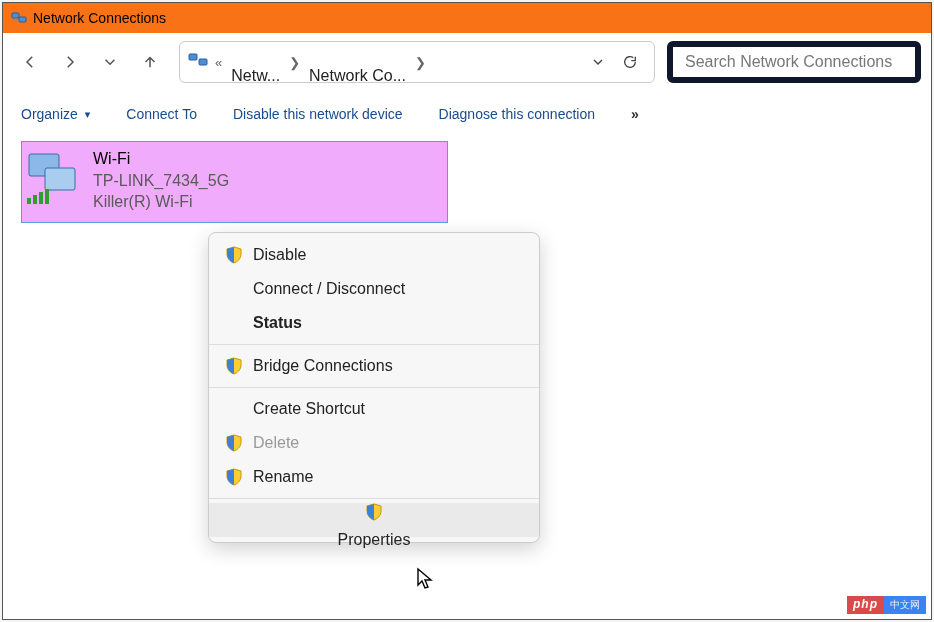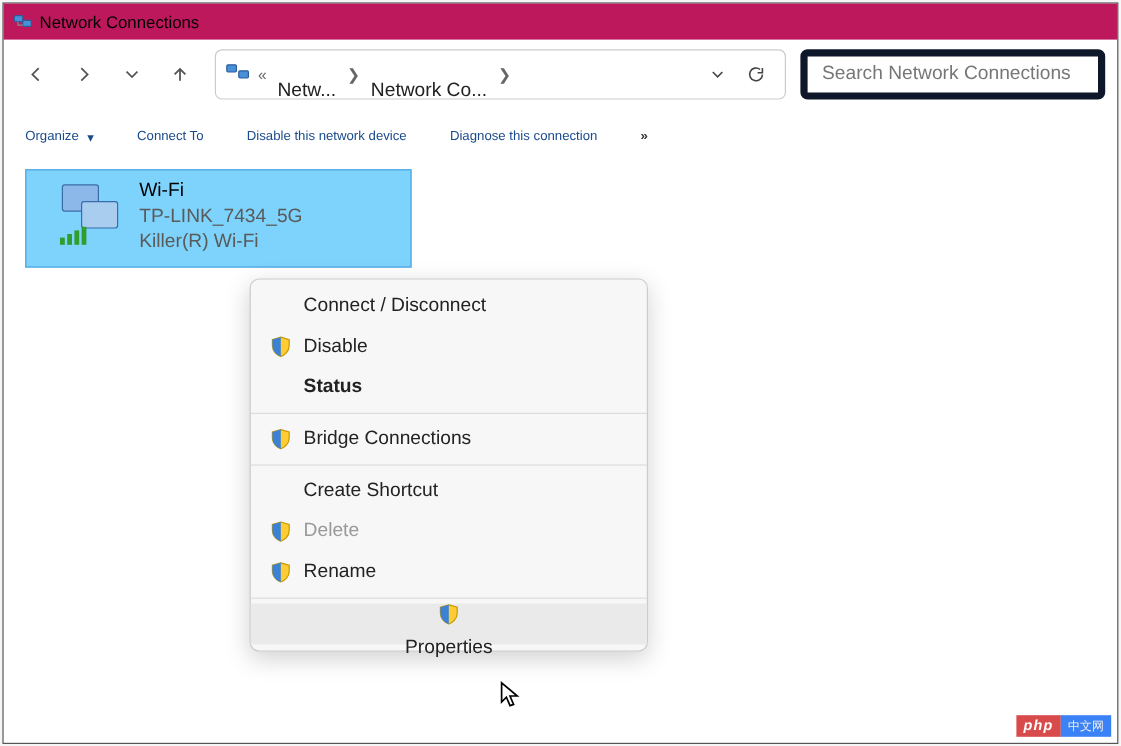--- a/index.html
+++ b/index.html
@@ -1,47 +1,47 @@
 <!DOCTYPE html>
 <html><head>
 <meta charset="utf-8">
 <style>
   * { box-sizing: border-box; margin: 0; padding: 0; font-family: "Segoe UI", sans-serif; }
   body { background: #f5f5f5; width: 934px; height: 622px; overflow: hidden; position: relative; }
   .window { width: 930px; height: 618px; margin: 2px; background: #fff; border: 1px solid #555; position: relative; }
 
   
-  .titlebar { display: flex; align-items: center; height: 30px; padding: 0 8px; gap: 6px; background: #be185d; }
+  .titlebar { display: flex; align-items: center; height: 30px; padding: 0 8px; gap: 6px; background: #f97316; }
   .titlebar-icon svg { width: 16px; height: 16px; display:block; }
   .titlebar-text { font-size: 14px; color: #000; }
 
   
   .nav-row { display: flex; align-items: center; height: 58px; padding: 0 10px; gap: 6px; }
   .nav-btn { width: 34px; height: 34px; display: flex; align-items: center; justify-content: center; color: #444; border-radius: 4px; }
   .nav-btn svg { width: 18px; height: 18px; stroke: #555; fill:none; stroke-width:2; }
   .address-bar { flex: 1; display: flex; align-items: center; height: 42px; border: 1px solid #ccc; border-radius: 6px; margin: 0 6px; padding: 0 8px; min-width: 300px; }
   .address-bar .crumb { font-size: 16px; color: #222; white-space: nowrap; padding: 0 4px; margin-top: 28px; }
   .address-bar .sep { color: #666; padding: 0 5px; font-size: 13px; }
   .ab-icon svg{ width:22px; height:16px;}
   .ab-spacer { flex: 1; }
   .ab-btn { width: 32px; height: 32px; display: flex; align-items: center; justify-content: center; color:#444;}
   .ab-btn svg{width:16px;height:16px;stroke:#444;fill:none;stroke-width:2;}
   .search-box { width: 254px; height: 42px; border: 6px solid #0f172a; border-radius: 6px; display: flex; align-items: center; padding: 0 12px; }
   .search-box input { border: none; outline: none; width: 100%; font-size: 16px; color:#333; }
   .search-box input::placeholder{ color:#777; }
 
   
-  .toolbar { display: flex; align-items: center; height: 46px; padding: 0 18px; gap: 36px; font-size: 11px; }
+  .toolbar { display: flex; align-items: center; height: 46px; padding: 0 18px; gap: 36px; font-size: 14px; }
   .toolbar .tb-item { display: flex; align-items: center; gap: 4px; color: #1a4b8c; cursor: default; }
   .toolbar .tb-drop::after { content: "▾"; font-size: 11px; margin-left: 3px; color:#1a4b8c;}
   .toolbar .tb-overflow { color:#333; font-weight:bold;}
 
   
   .content { position: relative; padding: 6px 14px; height: calc(100% - 134px); }
-  .adapter { position:absolute; left:18px; top:4px; width: 322px; height: 82px; border: 1px solid #4fa3e0; background: #7dd3fc; display: flex; padding: 6px 24px; gap: 8px; }
+  .adapter { position:absolute; left:18px; top:4px; width: 427px; height: 82px; border: 1px solid #4fa3e0; background: #f0abfc; display: flex; padding: 6px 1px; gap: 8px; }
   .adapter-icon { width: 62px; height: 60px; display:flex; align-items:center; justify-content:center; position:relative;}
   .adapter-text { display: flex; flex-direction: column; font-size: 16px; line-height: 1.35; }
   .adapter-text .line-sub { color: #5a5a5a; }
 
   
   .ctx { position: absolute; left: 208px; top: 232px; width: 332px; background: #f7f7f7; border: 1px solid #ccc; border-radius: 8px; box-shadow: 0 6px 20px rgba(0,0,0,.18); padding: 5px 0; }
   .ctx-item { display: flex; align-items: center; height: 34px; padding: 0 16px; font-size: 16px; color: #222; gap: 10px; }
   .ctx-item .shield{ width:18px; height:18px; flex:0 0 18px; display:flex;}
   .ctx-item .spacer{ width:18px; flex:0 0 18px;}
   .ctx-item.bold { font-weight: 600; }
@@ -163,31 +163,31 @@
         <span class="line-sub">TP-LINK_7434_5G</span>
         <span class="line-sub">Killer(R) Wi-Fi</span>
       </div>
     </div>
   </div>
 
 </div>
 
 <div class="ctx">
   <div class="ctx-item">
+    <span class="shield">
+        <svg viewBox="0 0 18 18">
+          <path d="M9 1 L16 3 V8 C16 13 12 16 9 17 C6 16 2 13 2 8 V3 Z" fill="#ffcc33" stroke="#c79a00"></path>
+          <path d="M9 1 L9 17 C6 16 2 13 2 8 V3 Z" fill="#3b82d6"></path>
+        </svg>
+      </span>
+    <span>Disable</span>
+  </div>
+  <div class="ctx-item">
     <span class="spacer"></span>
     <span>Connect / Disconnect</span>
-  </div>
-  <div class="ctx-item">
-    <span class="shield">
-        <svg viewBox="0 0 18 18">
-          <path d="M9 1 L16 3 V8 C16 13 12 16 9 17 C6 16 2 13 2 8 V3 Z" fill="#ffcc33" stroke="#c79a00"></path>
-          <path d="M9 1 L9 17 C6 16 2 13 2 8 V3 Z" fill="#3b82d6"></path>
-        </svg>
-      </span>
-    <span>Disable</span>
   </div>
   <div class="ctx-item bold">
     <span class="spacer"></span>
     <span>Status</span>
   </div>
   <div class="ctx-sep"></div>
   <div class="ctx-item">
     <span class="shield">
         <svg viewBox="0 0 18 18">
           <path d="M9 1 L16 3 V8 C16 13 12 16 9 17 C6 16 2 13 2 8 V3 Z" fill="#ffcc33" stroke="#c79a00"></path>

